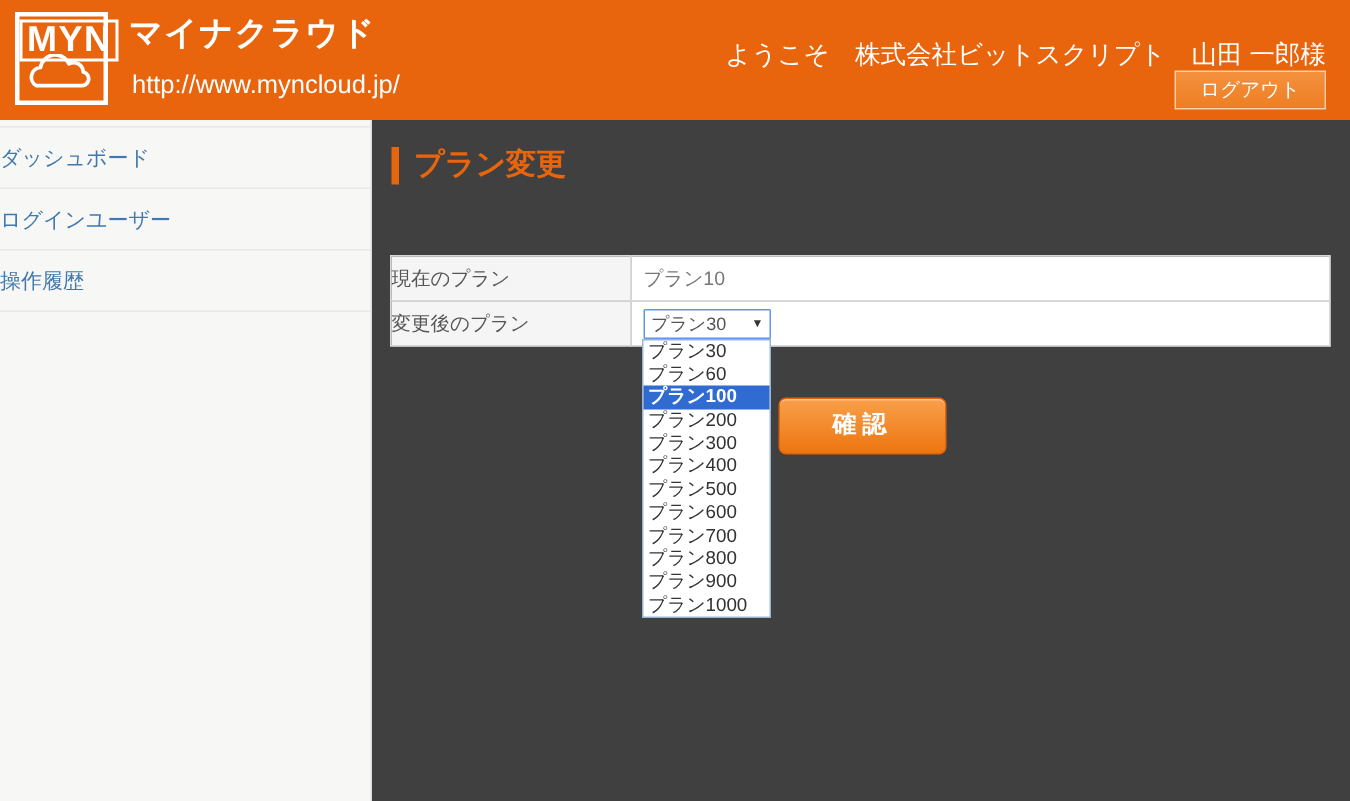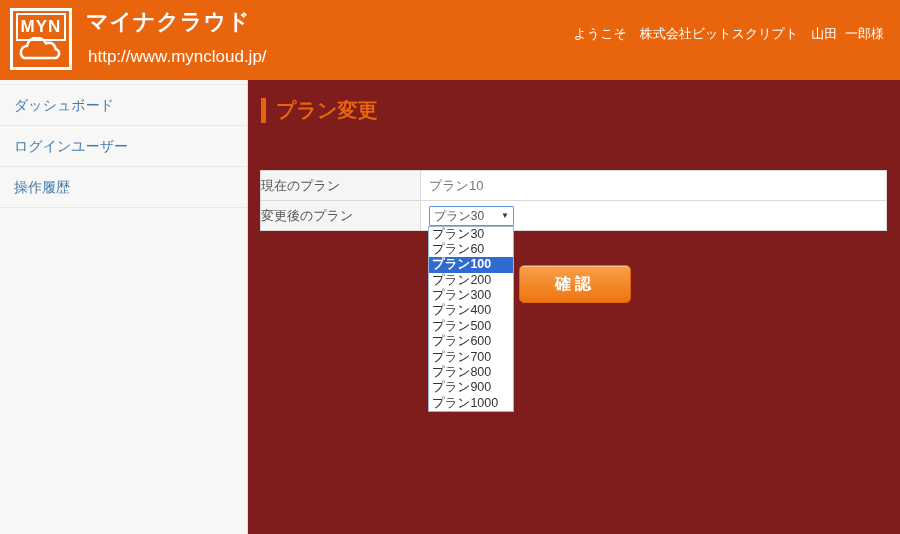--- a/index.html
+++ b/index.html
@@ -11,50 +11,50 @@
   
   .header {
     position:relative; height:80px; background:#e8650e; color:#fff;
   }
   .logo-box {
     position:absolute; left:10px; top:8px; width:62px; height:62px;
     border:3px solid #fff; padding-top:2px; text-align:center;
   }
   .logo-myn {
     display:inline-block; border:2px solid #fff; padding:0 3px;
-    font-weight:bold; font-size:17px; line-height:24px; letter-spacing:1px; color:#fff;
+    font-weight:bold; font-size:24px; line-height:24px; letter-spacing:1px; color:#fff;
   }
   .logo-cloud { position:absolute; left:4px; bottom:2px; }
   .site-title {
     position:absolute; left:86px; top:7px; font-size:22px; font-weight:bold;
     color:#fff; letter-spacing:1px; white-space:nowrap;
   }
   .site-url {
     position:absolute; left:88px; top:47px; font-size:17px; font-weight:normal; color:#fff;
   }
   .welcome {
-    position:absolute; right:16px; top:25px; font-size:13px; color:#fff; white-space:nowrap;font-family:Liberation Mono, monospace;
+    position:absolute; right:16px; top:25px; font-size:17px; color:#fff; white-space:nowrap;
   }
   .logout-btn {
     position:absolute; right:16px; top:47px; width:101px; height:26px;
     background:linear-gradient(#f4913f, #ee7e22);
     border:1px solid #f7cfa6; color:#fff; font-size:13px;
     text-align:center; line-height:24px; cursor:pointer;
   }
   
   .body-row { display:flex; height:454px; }
   .sidebar {
     width:248px; background:#f7f7f6; border-right:1px solid #dddddb; height:100%;
   }
   .sidebar ul { list-style:none; margin-top:4px; border-top:1px solid #e7e7e5; }
   .sidebar li {
-    height:41px; line-height:41px; padding-left:14px;
+    height:41px; line-height:41px; 
     border-bottom:1px solid #e7e7e5; color:#4179ae; font-size:14px; cursor:pointer;
   }
-  .content { position:relative; flex:1; background:#7f1d1d; padding-top:18px; }
+  .content { position:relative; flex:1; background:#404040; padding-top:18px; }
   
   .page-title {
     margin-left:13px; border-left:5px solid #e8650e; padding-left:10px;
     font-size:20px; line-height:25px; font-weight:bold; color:#e8650e;
   }
   
   .form-table {
     margin:47px 12px 0 12px; width:627px; border-collapse:collapse; table-layout:fixed;
   }
   .form-table td { border:1px solid #d9d9d9; font-size:13px; height:30px; }
@@ -97,20 +97,21 @@
     <span class="logo-myn">MYN</span>
     <span class="logo-cloud">
       <svg width="44" height="24" viewBox="0 0 44 24">
         <path d="M7 21 a6.5 6.5 0 0 1 3-12 a10 10 0 0 1 19-2.5 a6.5 6.5 0 0 1 9.5 5.5 a4.6 4.6 0 0 1-2 9 z" stroke="#ffffff" stroke-width="2.5" fill="none" stroke-linejoin="round"></path>
       </svg>
     </span>
   </div>
   <div class="site-title">マイナクラウド</div>
   <div class="site-url">http://www.myncloud.jp/</div>
   <div class="welcome">ようこそ　株式会社ビットスクリプト　山田 一郎様</div>
+  <div class="logout-btn">ログアウト</div>
 </div>
 
 <div class="body-row">
   <div class="sidebar">
     <ul>
       <li>ダッシュボード</li>
       <li>ログインユーザー</li>
       <li>操作履歴</li>
     </ul>
   </div>

